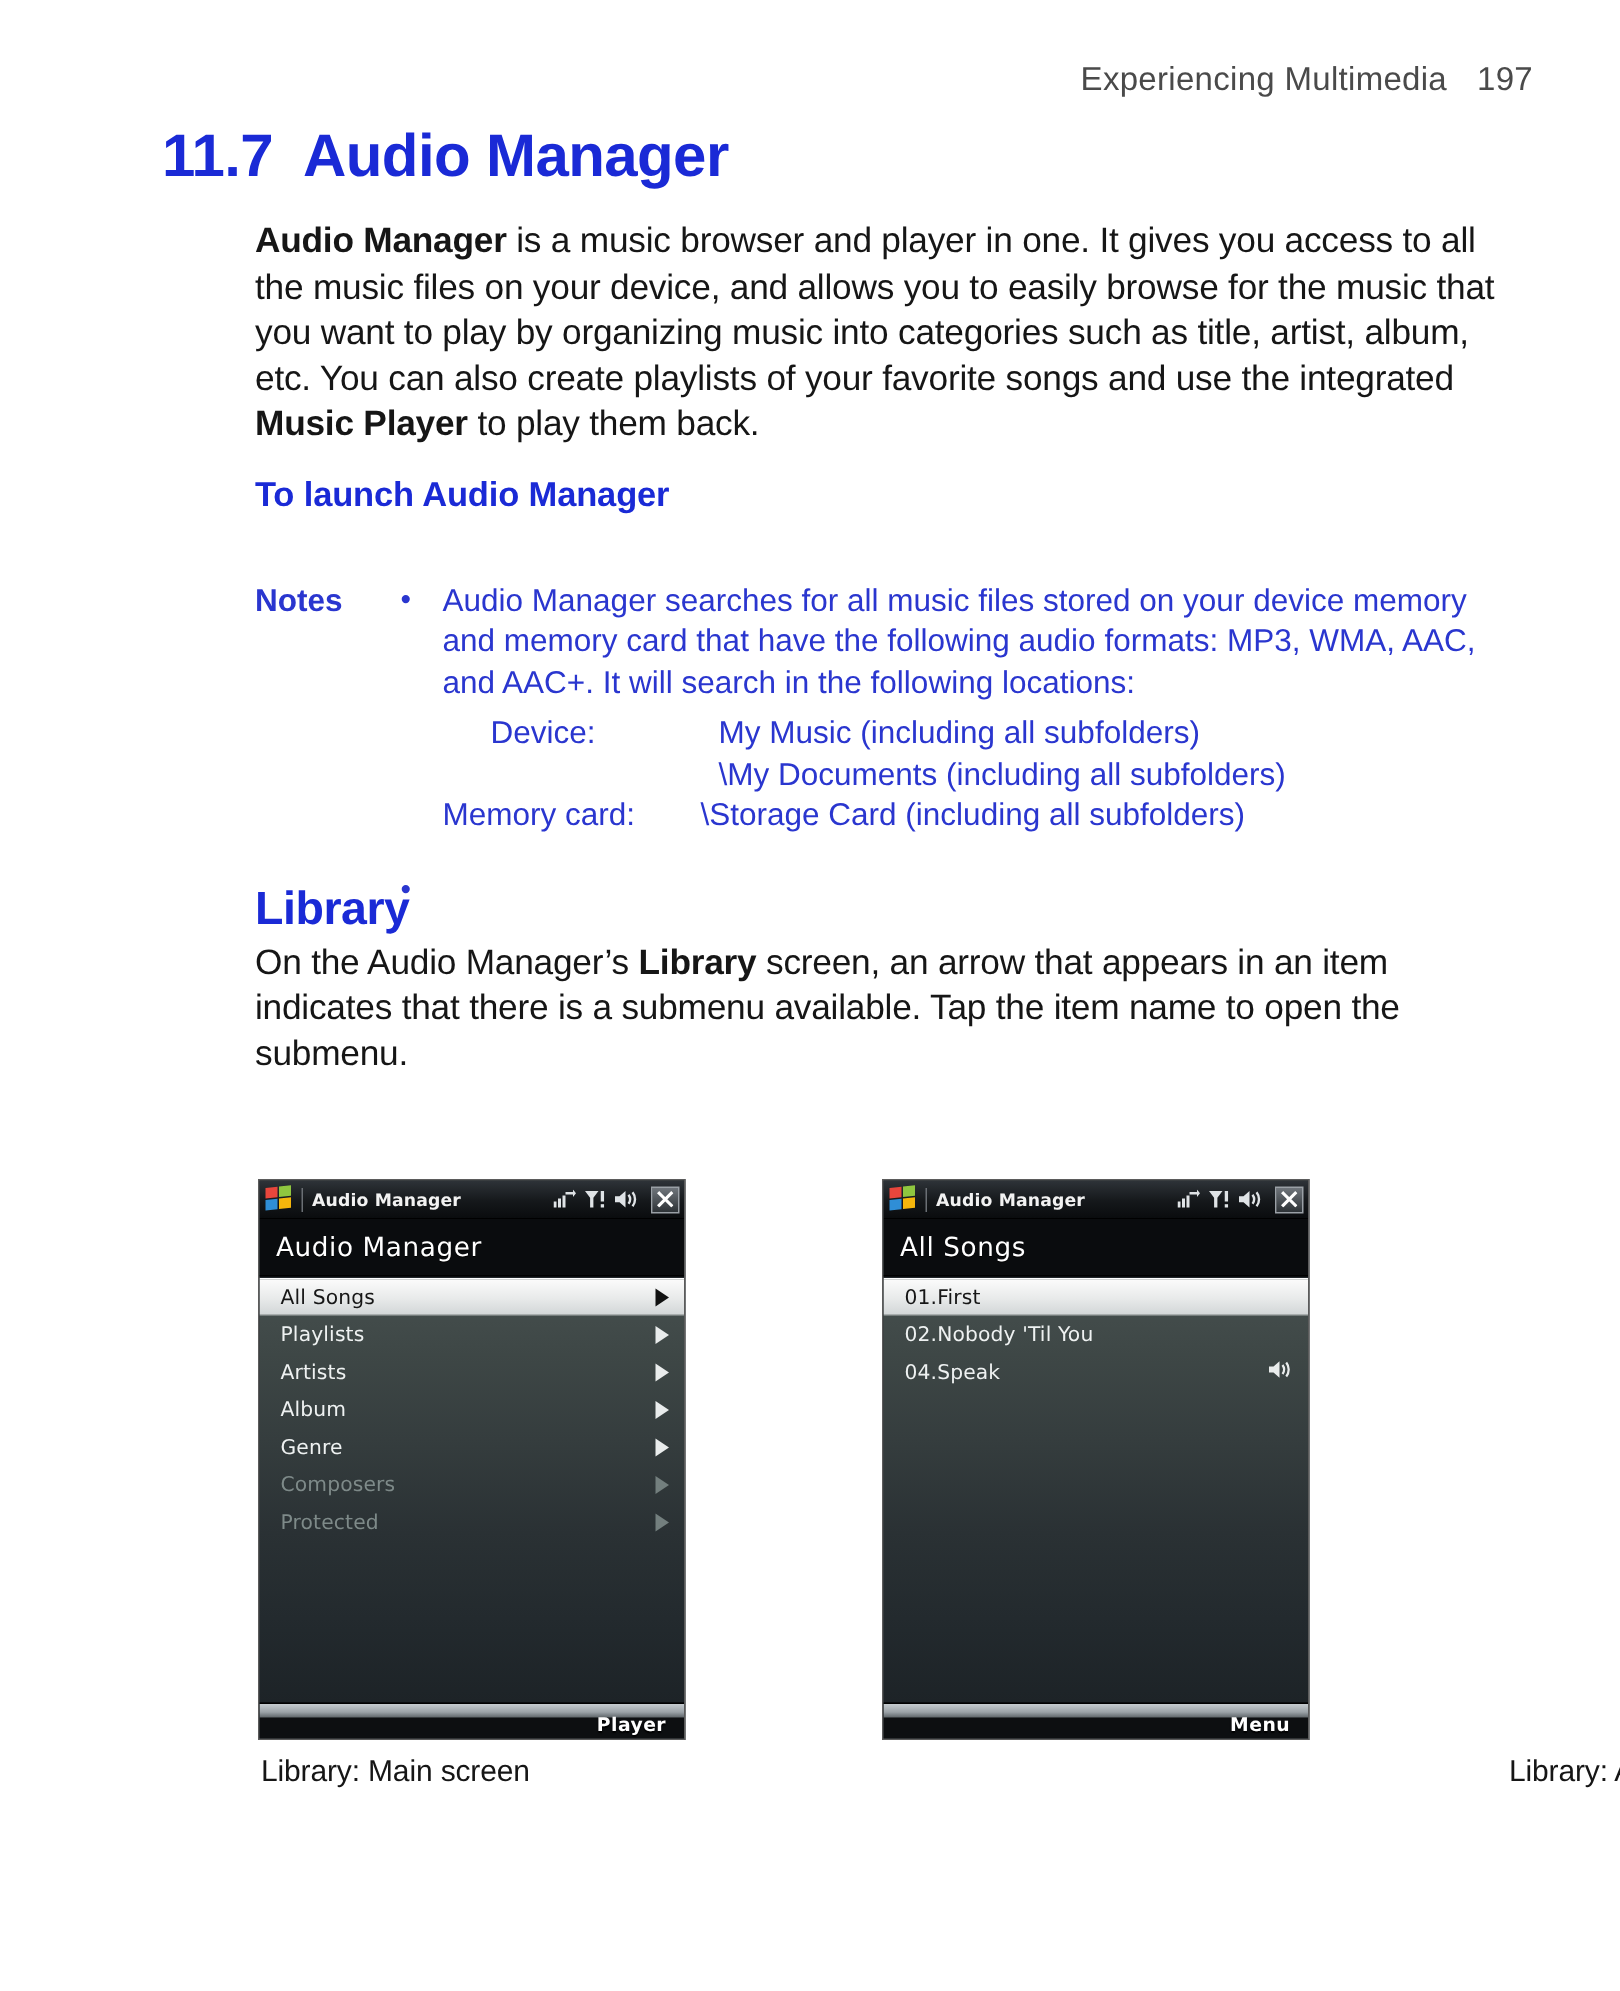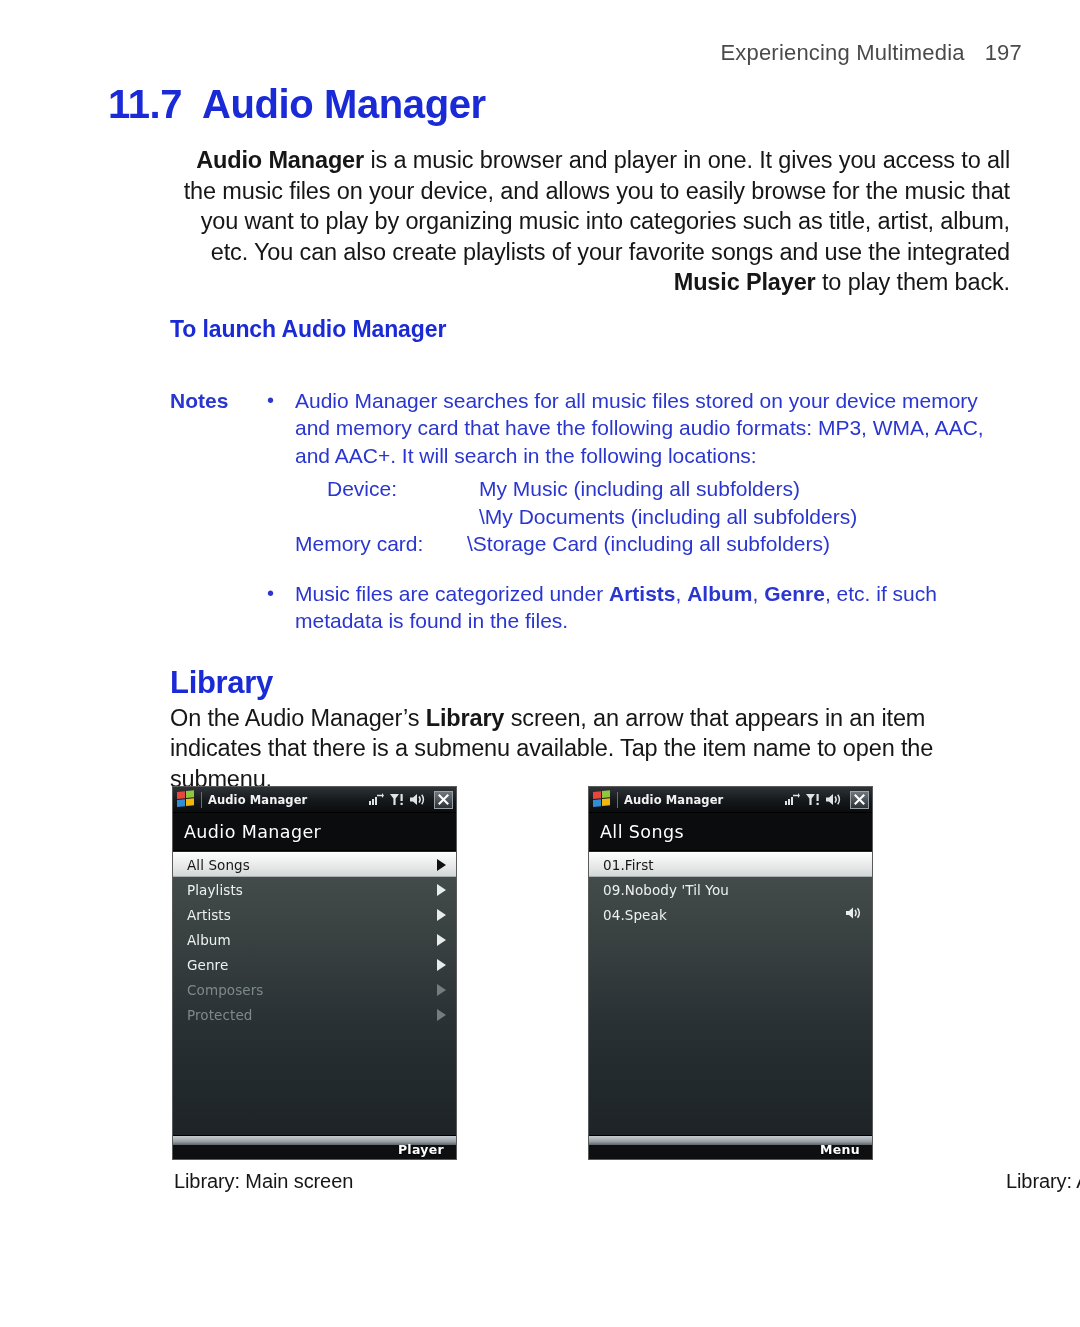--- a/index.html
+++ b/index.html
@@ -46,21 +46,20 @@
     top: 145px;
     width: 840px;
   }
 
   p.body {
     font-size: 23.5px;
     line-height: 30.5px;
     color: #161616;
     margin-bottom: 0;
     letter-spacing: -0.15px;
-    text-align: right;
   }
   p.body b { font-weight: bold; }
 
   .sub-head {
     font-size: 23px;
     font-weight: bold;
     color: #1a2ad6;
     margin-top: 18px;
     letter-spacing: -0.1px;
   }
@@ -327,21 +326,20 @@
         </div>
         <div class="loc-row nomargin">
           <span class="loc-key" style="width:172px;flex:0 0 172px;">Memory card:</span>
           <span class="loc-val">\Storage Card (including all subfolders)</span>
         </div>
       </div>
     </div>
 
     <div class="note-item">
       <span class="note-bullet">•</span>
-      <span class="note-text"><span>Music files are categorized under </span><b>Artists</b><span>, </span><b>Album</b><span>, </span><b>Genre</b><span>, etc. if such metadata is found in the files.</span></span>
     </div>
   </div>
 
   <div class="library-head">Library</div>
   <p class="library-body"><span>On the Audio Manager’s </span><b>Library</b><span> screen, an arrow that appears in an item indicates that there is a submenu available. Tap the item name to open the submenu.</span></p>
 </div>
 
 <div class="shots">
 
   <div class="shot-wrap left">
@@ -464,21 +462,21 @@
 
       <div class="app-header">
         <span class="app-header-text">All Songs</span>
       </div>
 
       <div class="list-area">
         <div class="row selected">
           <span class="row-label">01.First</span>
         </div>
         <div class="row">
-          <span class="row-label">09.Nobody 'Til You</span>
+          <span class="row-label">02.Nobody 'Til You</span>
         </div>
         <div class="row">
           <span class="row-label">04.Speak</span>
           <span class="spk">
             <svg width="15" height="14" viewBox="0 0 15 14">
               <polygon points="0,5 3,5 7,1.5 7,12.5 3,9 0,9" fill="#e9ecec"></polygon>
               <path d="M9,4 A5,5 0 0 1 9,10" stroke="#e9ecec" stroke-width="1.5" fill="none"></path>
               <path d="M11.5,2.3 A7.6,7.6 0 0 1 11.5,11.7" stroke="#e9ecec" stroke-width="1.5" fill="none"></path>
             </svg>
           </span>

